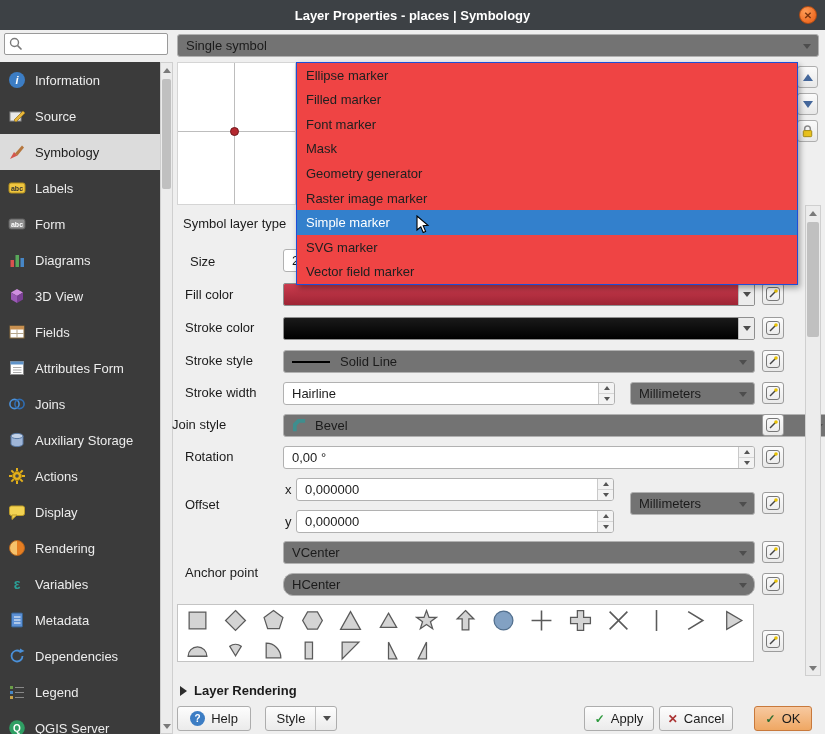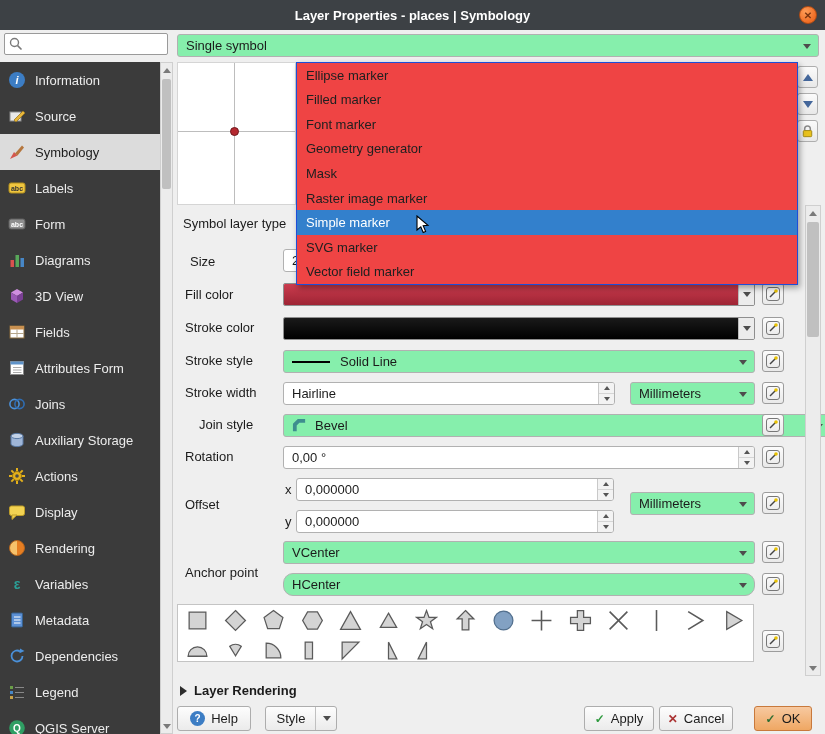--- a/index.html
+++ b/index.html
@@ -10,21 +10,21 @@
   
   #titlebar { position:absolute; left:0; top:0; width:825px; height:30px; background:#3d4145; display:flex; align-items:center; justify-content:center; }
   #titlebar .ttl { color:#ffffff; font-weight:bold; font-size:13px; }
   #closebtn { position:absolute; right:8px; top:6px; width:18px; height:18px; border-radius:50%; background:radial-gradient(circle at 35% 30%, #ff9d57, #ef6c24 70%); border:1px solid #b34d14; color:#7a3410; font-size:10px; font-weight:bold; display:flex; align-items:center; justify-content:center; cursor:pointer; }
 
   
   #searchbox { position:absolute; left:4px; top:33px; width:164px; height:22px; background:#fff; border:1px solid #9a9a9a; border-radius:2px; display:flex; align-items:center; padding-left:3px; }
   #searchbox input { border:none; outline:none; width:135px; font-size:12px; background:transparent; }
 
   
-  .combo { background:#86efac; border:1px solid #b1b1b1; border-radius:3px; display:flex; align-items:center; padding:0 20px 0 8px; height:23px; position:absolute; overflow:hidden; white-space:nowrap; }
+  .combo { background:#737373; border:1px solid #b1b1b1; border-radius:3px; display:flex; align-items:center; padding:0 20px 0 8px; height:23px; position:absolute; overflow:hidden; white-space:nowrap; }
   .combo .arr { position:absolute; right:7px; top:9px; width:0; height:0; border-left:4px solid transparent; border-right:4px solid transparent; border-top:5px solid #4d4d4d; }
 
   
   #sidebar { position:absolute; left:0; top:62px; width:160px; height:672px; background:#3b3b3b; overflow:hidden; }
   .side-item { height:36px; display:flex; align-items:center; padding-left:8px; color:#ececec; cursor:pointer; }
   .side-item.sel { background:#dcdcdc; color:#1c1c1c; }
   .side-item .sicon { width:18px; height:18px; margin-right:9px; flex:none; }
   .side-item .sicon svg { width:18px; height:18px; display:block; }
 
   
@@ -335,21 +335,21 @@
         <rect x="3.5" y="7" width="9" height="6.5" rx="1" fill="#e8c11c" stroke="#a08512"></rect>
       </svg>
   </div>
 
   <div class="lbl" style="left:183px; top:216px;">Symbol layer type</div>
   <div class="lbl" style="left:190px; top:254px;">Size</div>
   <div class="lbl" style="left:185px; top:287px;">Fill color</div>
   <div class="lbl" style="left:185px; top:320px;">Stroke color</div>
   <div class="lbl" style="left:185px; top:353px;">Stroke style</div>
   <div class="lbl" style="left:185px; top:385px;">Stroke width</div>
-  <div class="lbl" style="left:199px; top:417px;">Join style</div>
+  <div class="lbl" style="left:172px; top:417px;">Join style</div>
   <div class="lbl" style="left:185px; top:449px;">Rotation</div>
   <div class="lbl" style="left:185px; top:497px;">Offset</div>
   <div class="lbl" style="left:285px; top:482px;">x</div>
   <div class="lbl" style="left:285px; top:514px;">y</div>
   <div class="lbl" style="left:185px; top:565px;">Anchor point</div>
 
   <div class="spin" style="left:283px; top:249px; width:332px; z-index:1;">
     <span>2</span>
     <span class="steps">
         <div>
@@ -651,24 +651,24 @@
     <div class="pitem">
         <span>Ellipse marker</span>
       </div>
     <div class="pitem">
         <span>Filled marker</span>
       </div>
     <div class="pitem">
         <span>Font marker</span>
       </div>
     <div class="pitem">
+        <span>Mask</span>
+      </div>
+    <div class="pitem">
         <span>Geometry generator</span>
-      </div>
-    <div class="pitem">
-        <span>Mask</span>
       </div>
     <div class="pitem">
         <span>Raster image marker</span>
       </div>
     <div class="pitem hl">
         <span>Simple marker</span>
       </div>
     <div class="pitem">
         <span>SVG marker</span>
       </div>

